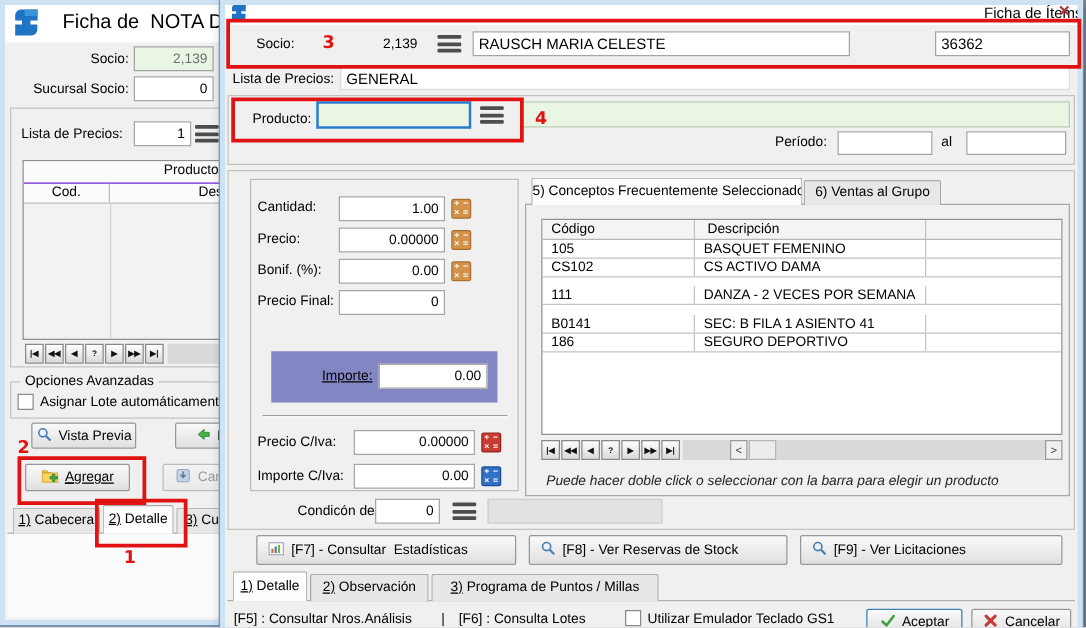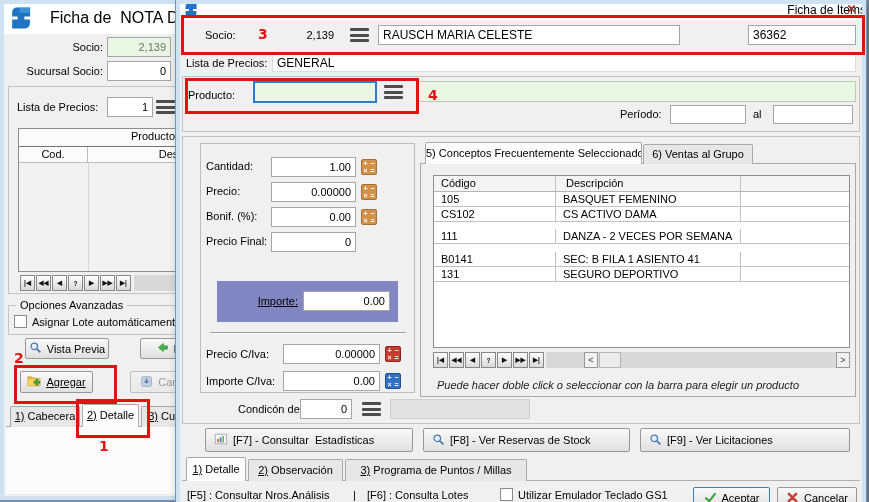--- a/index.html
+++ b/index.html
@@ -75,21 +75,21 @@
     <div class="gbox" style="left:8px;top:86px;width:404px;height:208px;"></div>
     <div class="lbl" style="left:17px;top:101px;">Lista de Precios:</div>
     <div class="fld fr" style="left:107px;top:97px;width:46px;height:20px;">1</div>
     <div class="ham" style="left:156px;top:100px;">
         <i></i>
         <i></i>
         <i></i>
       </div>
 
     <div class="tbl" style="left:18px;top:128px;width:270px;height:144px;background:#f2f2f2;">
-      <div style="position:absolute;left:0;right:0;top:0;height:16px;background:#fbfbfb;border-bottom:2px solid #737373;text-align:center;padding-top:1px;">Producto</div>
+      <div style="position:absolute;left:0;right:0;top:0;height:16px;background:#fbfbfb;border-bottom:2px solid #6d28d9;text-align:center;padding-top:1px;">Producto</div>
       <div style="position:absolute;left:0;right:0;top:18px;height:16px;background:#fbfbfb;border-bottom:1px solid #bdbdbd;display:flex;box-sizing:border-box;">
         <span style="width:69px;border-right:1px solid #bdbdbd;text-align:center;padding-top:1px;box-sizing:border-box;">Cod.</span>
         <span style="flex:1;text-align:center;padding-top:1px;">Descripción</span>
       </div>
       <div style="position:absolute;left:69px;top:34px;bottom:0;width:1px;background:#d5d5d5;"></div>
     </div>
     <div class="navrow" style="left:20px;top:275px;">
       <b>|◀</b>
       <b>◀◀</b>
       <b>◀</b>
@@ -112,21 +112,21 @@
           </svg></span>
       <span class="t">Vista Previa</span>
     </div>
     <div class="btn" style="left:140px;top:338px;width:90px;height:21px;">
       <span class="ico"><svg width="13" height="13" viewBox="0 0 16 16">
             <path d="M9 3 L3 8 L9 13 V10 H14 V6 H9 Z" fill="#46b04a" stroke="#2e8533" stroke-width="0.8"></path>
           </svg></span>
       <span class="t">Importar</span>
     </div>
 
-    <div class="btn" style="left:20px;top:371px;width:73px;height:22px;text-decoration:underline;">
+    <div class="btn" style="left:20px;top:371px;width:84px;height:22px;text-decoration:underline;">
       <span class="ico"><svg width="14" height="14" viewBox="0 0 16 16">
             <path d="M1 5 v-2 h4.2 l1.2 1.6 H9 V5z" fill="#f6c14b" stroke="#c89a2a" stroke-width="0.7"></path>
             <path d="M1 5 h14 v8.5 H1z" fill="#fcd35f" stroke="#c89a2a" stroke-width="0.7"></path>
             <path d="M10.2 6 h2.2 v2.3 h2.3 v2.2 h-2.3 v2.3 h-2.2 v-2.3 H8 v-2.2 h2.2z" fill="#3fae3f" stroke="#256e25" stroke-width="0.6"></path>
           </svg></span>
       <span class="t acc">Agregar</span>
     </div>
     <div class="btn dis" style="left:130px;top:371px;width:80px;height:22px;">
       <span class="ico"><svg width="13" height="13" viewBox="0 0 16 16">
             <rect x="2" y="2" width="12" height="12" rx="2" fill="#c4d2e2" stroke="#93a9c4"></rect>
@@ -166,21 +166,21 @@
         <i></i>
         <i></i>
       </div>
     <div class="fld" style="left:202px;top:25px;width:302px;height:20px;font-size:12px;">RAUSCH MARIA CELESTE</div>
     <div class="fld" style="left:572px;top:25px;width:108px;height:20px;font-size:12px;">36362</div>
 
     <div class="lbl" style="left:10px;top:57px;">Lista de Precios:</div>
     <div class="fld" style="left:96px;top:53px;width:584px;height:19px;border-color:#dcdcdc;font-size:12px;">GENERAL</div>
 
     <div class="gbox" style="left:6px;top:76px;width:678px;height:56px;"></div>
-    <div class="lbl" style="left:12px;top:89px;">Producto:</div>
+    <div class="lbl" style="left:26px;top:89px;">Producto:</div>
     <div class="fld green" style="left:77px;top:81px;width:124px;height:22px;border:2px solid #2b7cd3;"></div>
     <div class="ham" style="left:208px;top:85px;">
         <i></i>
         <i></i>
         <i></i>
       </div>
     <div class="fld green" style="left:240px;top:81px;width:440px;height:21px;border-color:#b9cdb4;"></div>
 
     <div class="lbl" style="left:444px;top:108px;">Período:</div>
     <div class="fld" style="left:494px;top:105px;width:76px;height:19px;"></div>
@@ -277,21 +277,21 @@
           <span class="cc1">111</span>
           <span class="cc2">DANZA - 2 VECES POR SEMANA</span>
           <span class="cc3"></span>
         </div>
       <div class="trow" style="top:76px;">
           <span class="cc1">B0141</span>
           <span class="cc2">SEC: B FILA 1 ASIENTO 41</span>
           <span class="cc3"></span>
         </div>
       <div class="trow" style="top:91px;">
-          <span class="cc1">131</span>
+          <span class="cc1">186</span>
           <span class="cc2">SEGURO DEPORTIVO</span>
           <span class="cc3"></span>
         </div>
     </div>
 
     <div class="navrow" style="left:257px;top:352px;">
       <b>|◀</b>
       <b>◀◀</b>
       <b>◀</b>
       <b>?</b>

